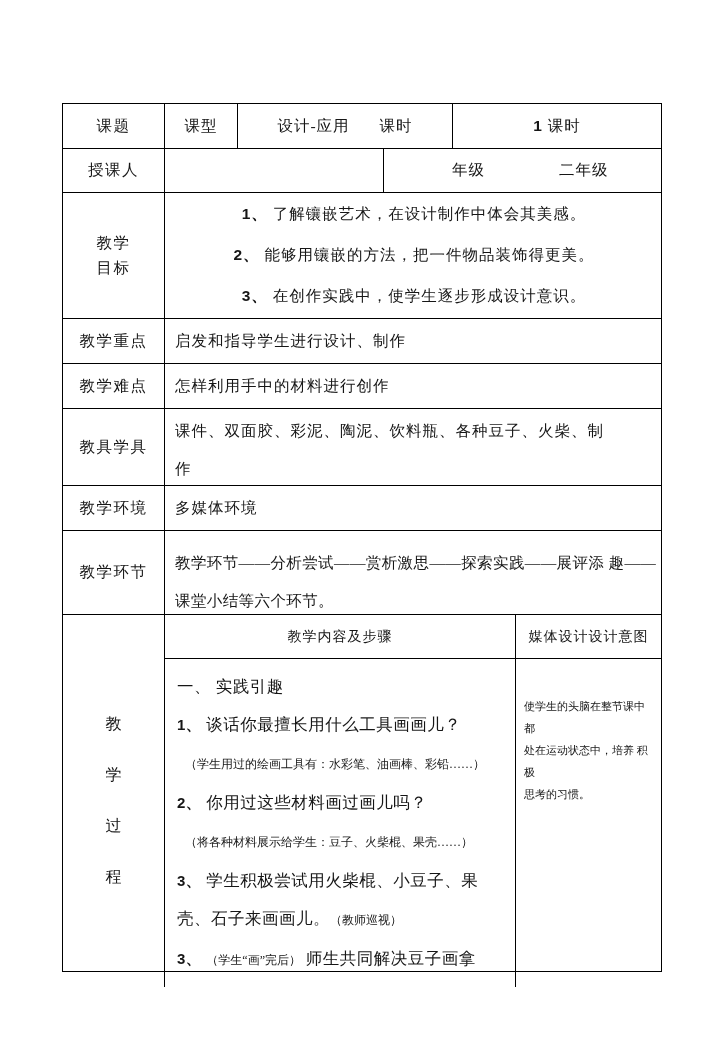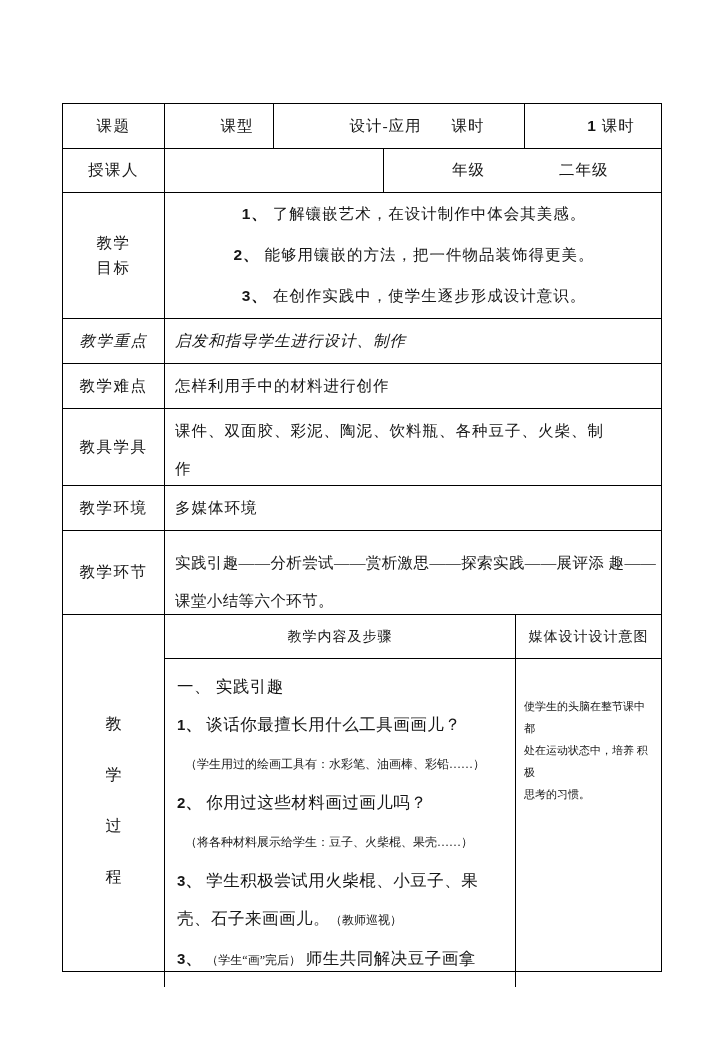--- a/index.html
+++ b/index.html
@@ -20,22 +20,22 @@
   .lbl {
     display:flex; align-items:center; justify-content:center;
     font-size:15.5px; letter-spacing:1.5px;
   }
   .ctr { display:flex; align-items:center; justify-content:center; font-size:15.5px; letter-spacing:1px; }
   .single { display:flex; align-items:center; padding-left:10px; font-size:15.5px; letter-spacing:1px; }
   .num { font-family:"Liberation Sans","DejaVu Sans",sans-serif; font-weight:700; margin-right:5px; }
   .small { font-size:12px; letter-spacing:0; }
 
   
-  .r1 { height:45px;gap:36px; } .r2 { height:44px; } .r3 { height:126px; }
-  .r4 { height:45px;font-style:italic; } .r5 { height:45px; } .r6 { height:77px; }
+  .r1 { height:45px; } .r2 { height:44px; } .r3 { height:126px; }
+  .r4 { height:45px; } .r5 { height:45px; } .r6 { height:77px; }
   .r7 { height:45px; } .r8 { height:84px; }
   .c-w1 { flex:0 0 102px; } .c-w2 { flex:0 0 146px; } .c-w3 { flex:0 0 73px; }
   .c-w4 { flex:0 0 215px; } .c-flex { flex:1 1 auto; }
   .c-w2b { flex:0 0 219px; } .c-mid { flex:0 0 351px; }
 
   .type-cell { display:flex; align-items:center; justify-content:center; gap:30px; font-size:15.5px; letter-spacing:1px; }
   .grade-cell { display:flex; align-items:center; padding-left:68px; gap:74px; font-size:15.5px; letter-spacing:1px;font-family:Liberation Serif, serif; }
 
   .obj-lbl { display:flex; flex-direction:column; align-items:center; justify-content:center; gap:4px; font-size:15.5px; letter-spacing:1.5px; }
   .obj-content { padding:0 8px 0 10px; font-size:15.5px; letter-spacing:1px; }
@@ -113,21 +113,21 @@
     </div>
 
     <div class="row r7">
       <div class="cell c-w1 lbl">教学环境</div>
       <div class="cell c-flex end single">多媒体环境</div>
     </div>
 
     <div class="row r8">
       <div class="cell c-w1 lbl">教学环节</div>
       <div class="cell c-flex end stages-content">
-        <div>实践引趣——分析尝试——赏析激思——探索实践——展评添 趣——</div>
+        <div>教学环节——分析尝试——赏析激思——探索实践——展评添 趣——</div>
         <div>课堂小结等六个环节。</div>
       </div>
     </div>
 
     <div class="row r9 last">
       <div class="cell c-w1 proc-lbl">
         <span>教</span>
         <span>学</span>
         <span>过</span>
         <span>程</span>

